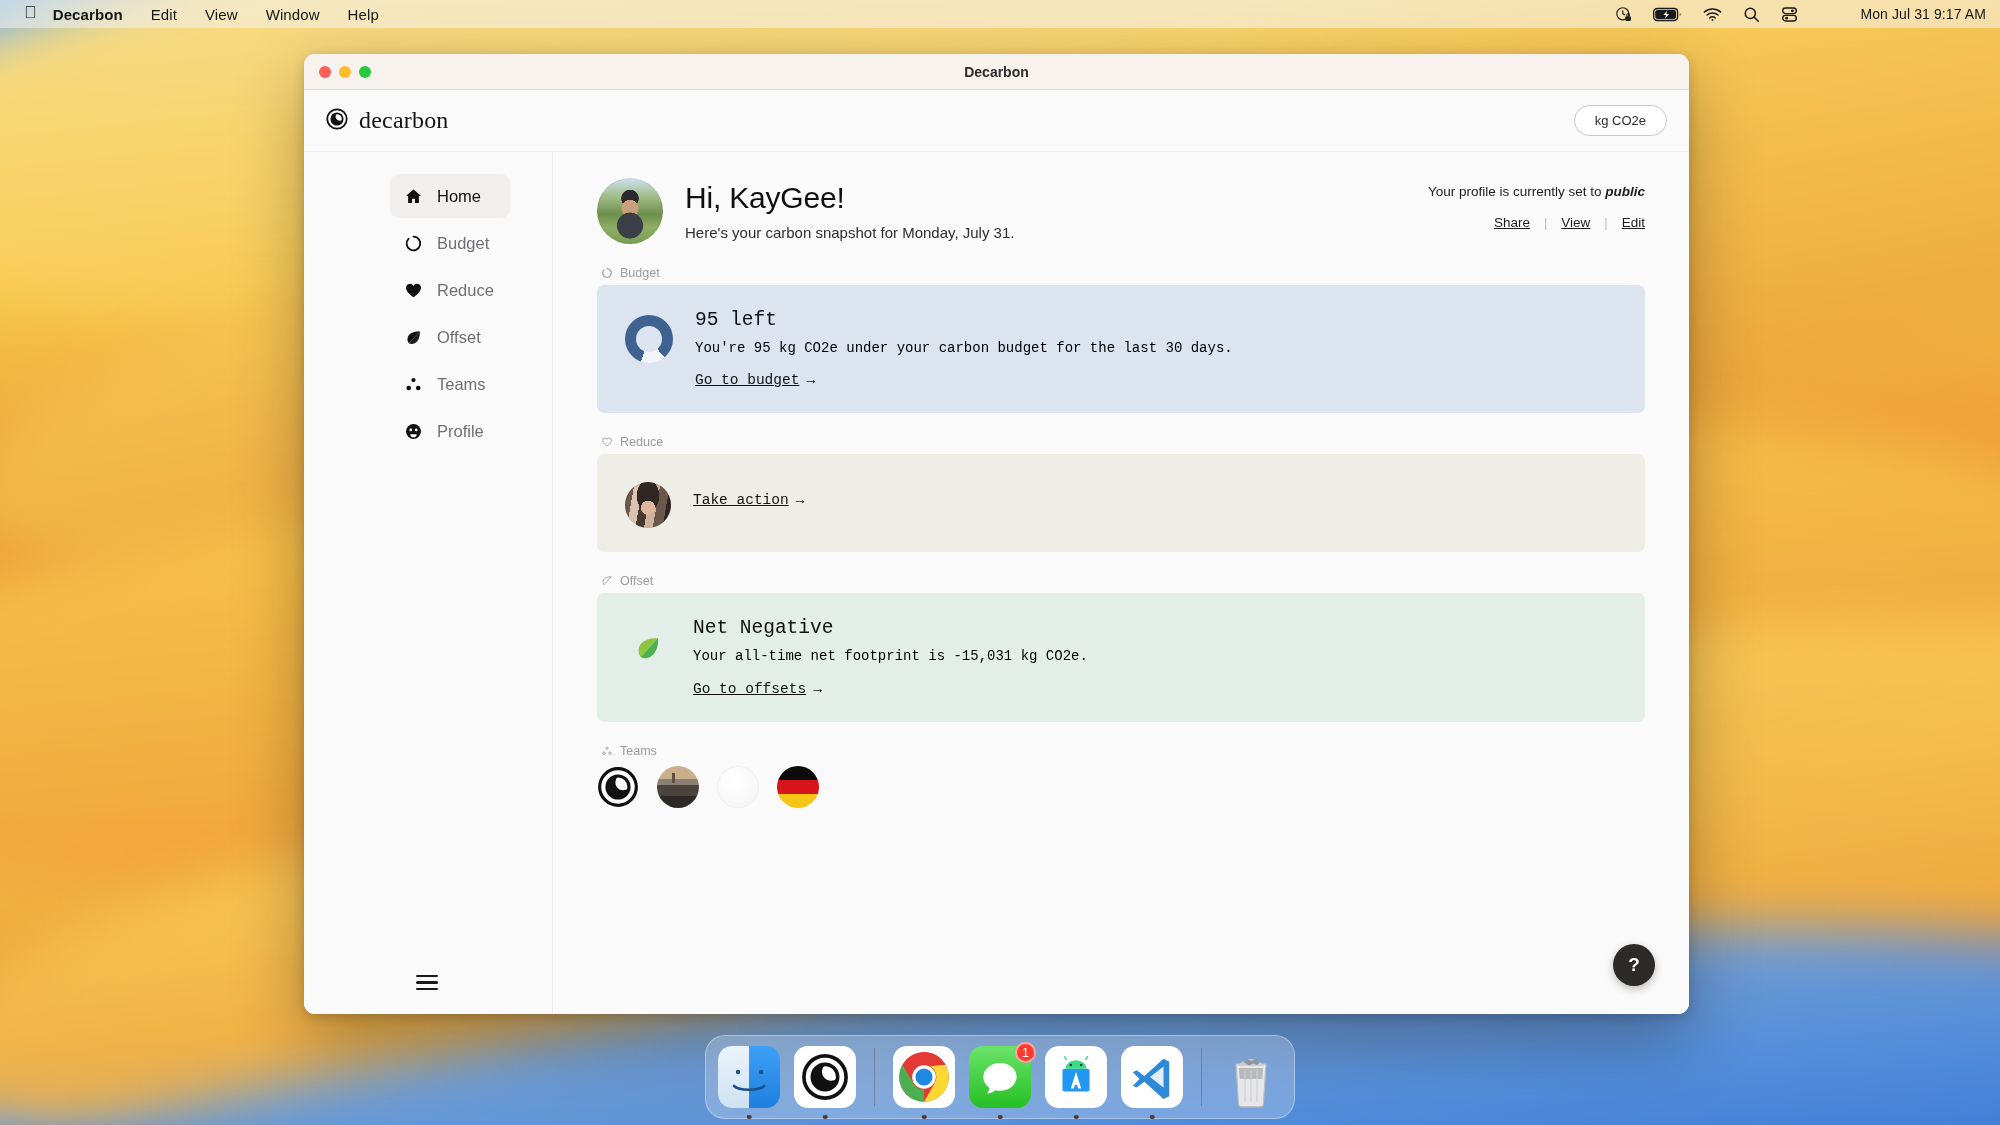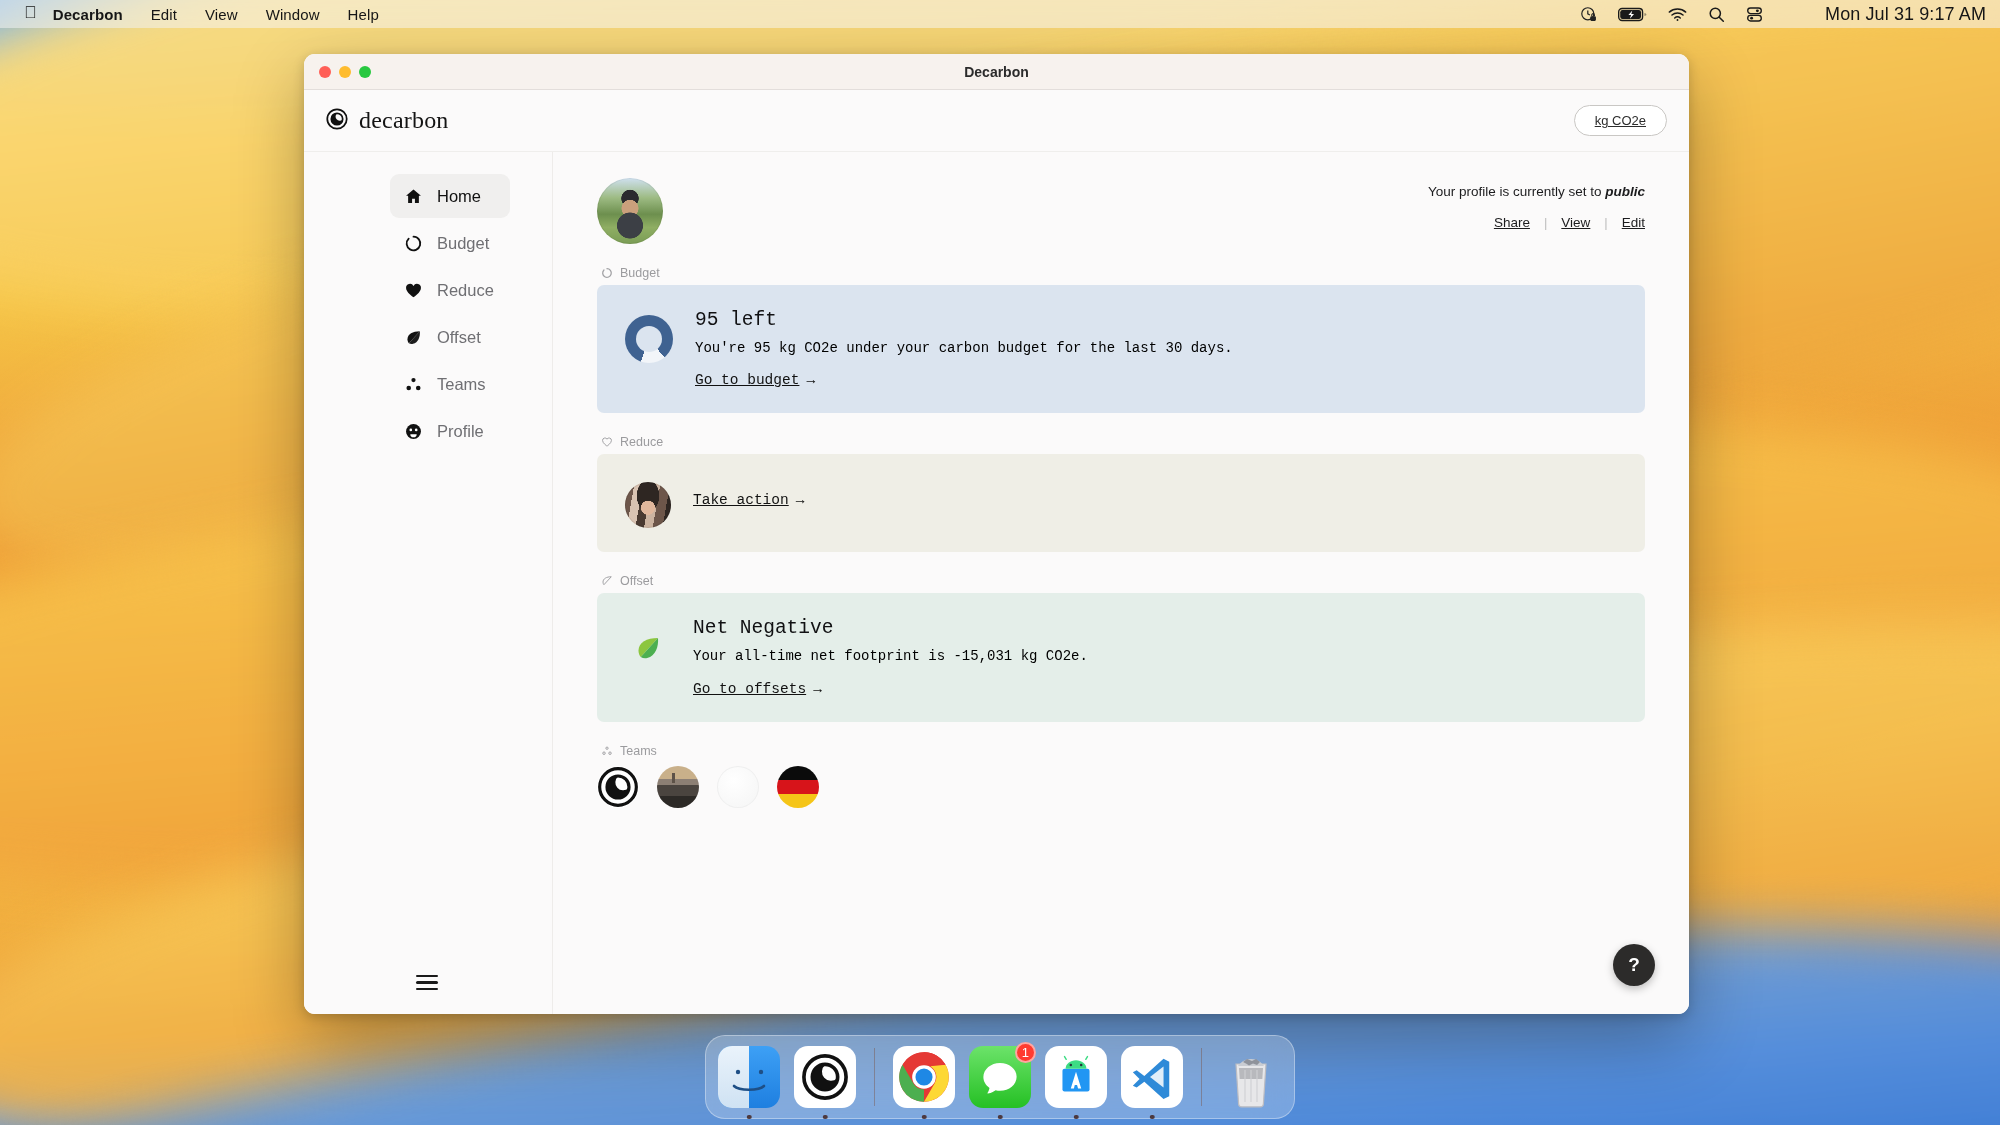--- a/index.html
+++ b/index.html
@@ -41,21 +41,21 @@
     display: flex; align-items: center;
     font-size: 15px; color:#161616;
     padding: 0 14px;
     z-index: 40;
   }
   #menubar .apple { font-size: 17px; margin: 0 16px 2px 10px; }
   .menu-item { margin-right: 28px; font-size: 15px; letter-spacing:.1px; }
   .menu-item.bold { font-weight: 700; }
   #menubar .spacer { flex: 1; }
   .status-icon { margin-left: 21px; display:flex; align-items:center; }
-  #menu-clock { margin-left: 22px; font-size: 18px; letter-spacing:.1px;padding-left:40px; }
+  #menu-clock { margin-left: 22px; font-size: 14px; letter-spacing:.1px;padding-left:40px; }
 
   
   #window {
     position: absolute;
     left: 304px; top: 54px;
     width: 1385px; height: 960px;
     background: #ffffff;
     border-radius: 11px;
     box-shadow: 0 26px 70px rgba(0,0,0,.30), 0 3px 12px rgba(0,0,0,.18);
     overflow: hidden;
@@ -85,21 +85,20 @@
   }
   .brand { display:flex; align-items:center; gap:11px; }
   .brand-word {
     font-family: "Liberation Serif", serif;
     font-size: 24px; color:#141414; letter-spacing:.2px;
   }
   #unit-pill {
     border:1px solid #c9c7c4; border-radius: 999px;
     padding: 7px 20px; font-size: 13px; color:#2c2c2c;
     background:#fff;
-    text-decoration:underline;
   }
 
   
   #app-body { display:flex; height: calc(960px - 36px - 62px); }
   #sidebar {
     width: 249px; background:#fbfafa;
     border-right: 1px solid #eeecea;
     display:flex; flex-direction:column; justify-content:space-between;
     padding: 22px 0 20px 0;
     position: relative;
@@ -406,20 +405,24 @@
             <div class="bar"></div>
           </div>
         </div>
       </div>
 
       <div id="main">
 
         <div class="greet-row">
           <div class="greet-left">
             <div class="avatar-lg"></div>
+            <div>
+              <div class="greet-title">Hi, KayGee!</div>
+              <div class="greet-sub">Here's your carbon snapshot for Monday, July 31.</div>
+            </div>
           </div>
           <div class="profile-box">
             <div class="profile-status">
               <span>Your profile is currently set to </span><b>public</b>
             </div>
             <div class="profile-links">
               <a href="#">Share</a>
               <span class="pl-div">|</span>
               <a href="#">View</a>
               <span class="pl-div">|</span>

